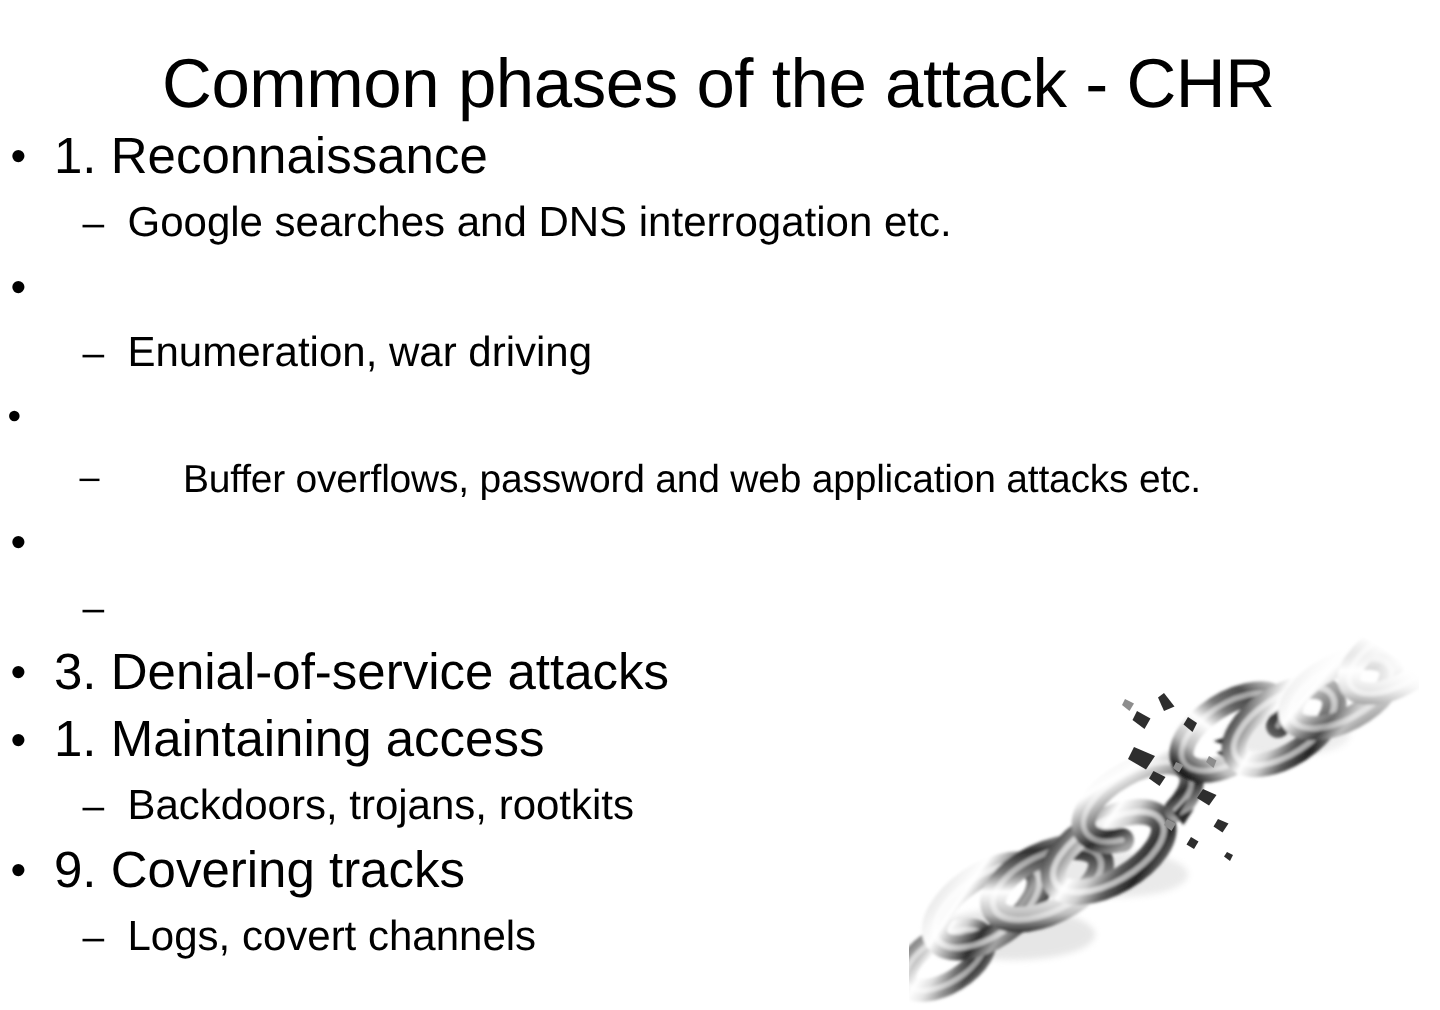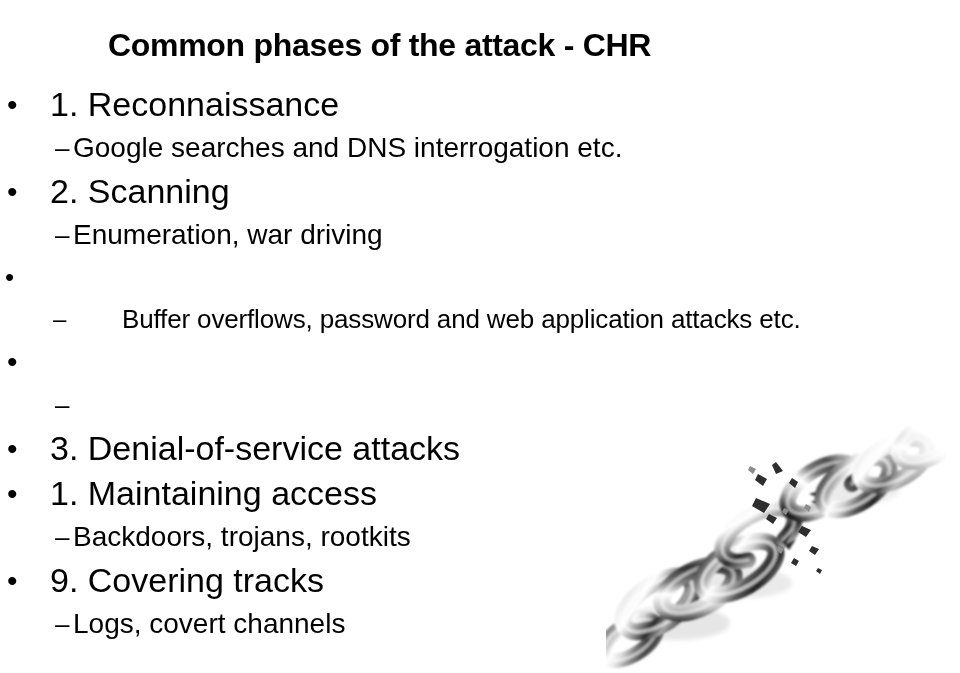--- a/index.html
+++ b/index.html
@@ -25,23 +25,23 @@
     background: #ffffff;
     overflow: hidden;
   }
 
   
   #slide-title {
     position: absolute;
     left: 108px;
     top: -4px;
     width: 820px;
-    font-size: 32px;
+    font-size: 46px;
     line-height: 56px;
-    font-weight: 700;
+    font-weight: 400;
     letter-spacing: -0.3px;
     white-space: nowrap;
     color: #000000;
   }
 
   
   #body-list {
     position: absolute;
     left: 0;
     top: 82px;
@@ -67,21 +67,21 @@
     position: absolute;
     left: 7px;
     top: 0;
     width: 22px;
     font-size: 30px;
     line-height: 45px;
     text-align: left;
   }
   .lvl1 > .txt {
     position: absolute;
-    left: 50px;
+    left: 36px;
     top: 0;
     line-height: 45px;
   }
 
   
   .lvl1.narrow {
     height: 43px;
     font-size: 31px;
     line-height: 43px;
   }
@@ -102,21 +102,21 @@
   .lvl2 > .marker {
     position: absolute;
     left: 55px;
     top: 0;
     width: 24px;
     font-size: 26px;
     line-height: 42px;
   }
   .lvl2 > .txt {
     position: absolute;
-    left: 73px;
+    left: 85px;
     top: 0;
     line-height: 42px;
   }
 
   .lvl2.narrow {
     height: 40px;
     font-size: 26px;
     line-height: 40px;
   }
   .lvl2.narrow > .marker { left: 53px; font-size: 24px; line-height: 40px; }
@@ -150,21 +150,20 @@
       <span class="txt">1. Reconnaissance</span>
     </li>
 
     <li class="row lvl2">
       <span class="marker">–</span>
       <span class="txt">Google searches and DNS interrogation etc.</span>
     </li>
 
     <li class="row lvl1">
       <span class="marker">•</span>
-      <span class="txt">2. Scanning</span>
     </li>
 
     <li class="row lvl2">
       <span class="marker">–</span>
       <span class="txt">Enumeration, war driving</span>
     </li>
 
     <li class="row lvl1 narrow">
       <span class="marker">•</span>
     </li>

